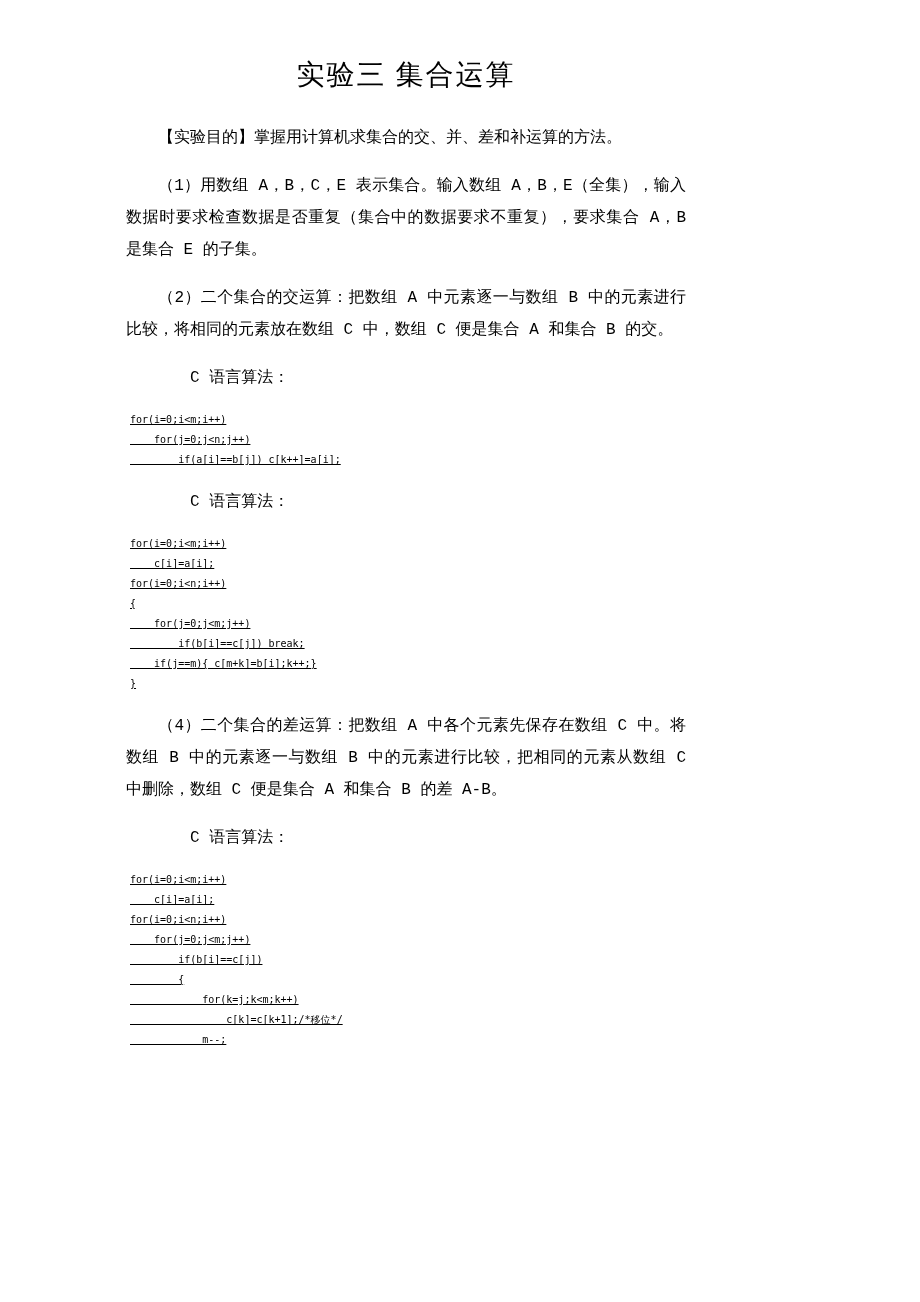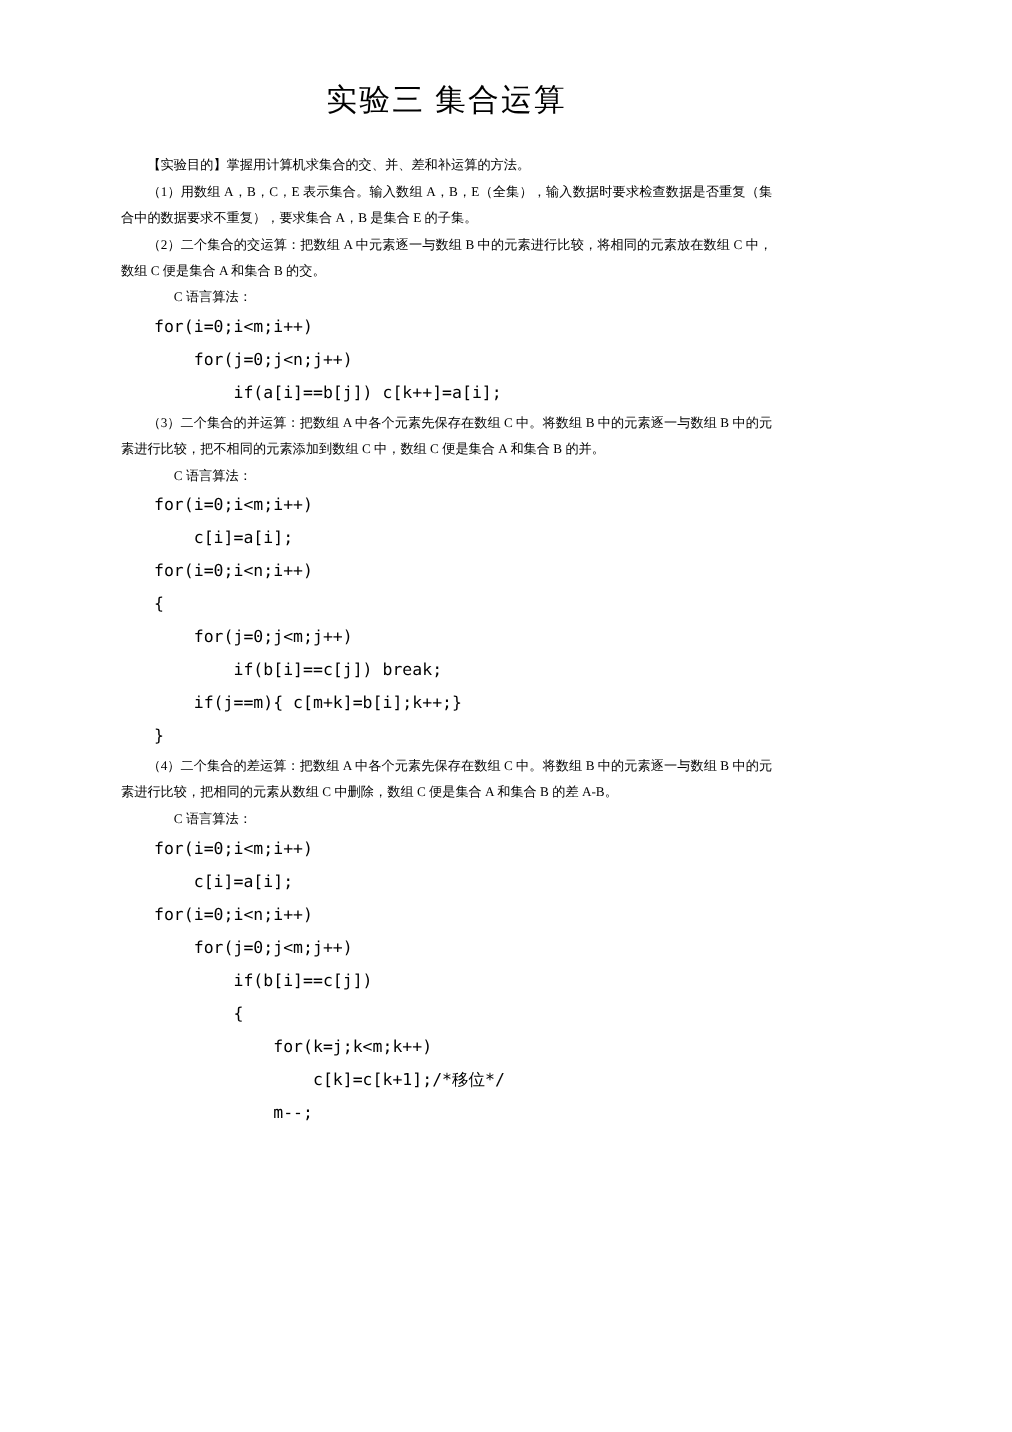--- a/index.html
+++ b/index.html
@@ -4,49 +4,51 @@
 <style>
   body {
     background: #ffffff;
     margin: 0;
     padding: 0;
     font-family: "SimSun", "宋体", serif;
     color: #000;
     width: 920px;
   }
   .page {
-    padding: 72px 110px 60px 110px;
+    padding: 56px 110px 60px 110px;
     box-sizing: border-box;
     width: 812px;
   }
   h1 {
     font-family: "SimSun", "宋体", serif;
     font-weight: normal;
     font-size: 28px;
     text-align: center;
     margin: 0 0 28px 0;
     letter-spacing: 2px;
   }
   p {
-    margin: 0;
-    font-size: 12px;
+    margin: 16px;
+    font-size: 16px;
     line-height: 2.0;
     text-align: justify;
+    font-family: Liberation Mono, monospace;
   }
   .indent {
     text-indent: 2em;
   }
   .code {
     font-family: "SimSun", "宋体", monospace;
     white-space: pre;
-    font-size: 15px;
+    font-size: 10px;
     line-height: 2.0;
     margin: 0;
     text-indent: 0;
     padding-left: 2em;
+    text-decoration: underline;
   }
   .cindent {
     text-indent: 4em;
   }
 </style>
 </head>
 <body>
 
 <div class="page">
 
@@ -54,21 +56,20 @@
 
   <p class="indent">【实验目的】掌握用计算机求集合的交、并、差和补运算的方法。</p>
   <p class="indent">（1）用数组 A，B，C，E 表示集合。输入数组 A，B，E（全集），输入数据时要求检查数据是否重复（集合中的数据要求不重复），要求集合 A，B 是集合 E 的子集。</p>
   <p class="indent">（2）二个集合的交运算：把数组 A 中元素逐一与数组 B 中的元素进行比较，将相同的元素放在数组 C 中，数组 C 便是集合 A 和集合 B 的交。</p>
 
   <p class="cindent">C 语言算法：</p>
   <p class="code">for(i=0;i&lt;m;i++)
     for(j=0;j&lt;n;j++)
         if(a[i]==b[j]) c[k++]=a[i];</p>
 
-  <p class="indent">（3）二个集合的并运算：把数组 A 中各个元素先保存在数组 C 中。将数组 B 中的元素逐一与数组 B 中的元素进行比较，把不相同的元素添加到数组 C 中，数组 C 便是集合 A 和集合 B 的并。</p>
 
   <p class="cindent">C 语言算法：</p>
   <p class="code">for(i=0;i&lt;m;i++)
     c[i]=a[i];
 for(i=0;i&lt;n;i++)
 {
     for(j=0;j&lt;m;j++)
         if(b[i]==c[j]) break;
     if(j==m){ c[m+k]=b[i];k++;}
 }</p>

